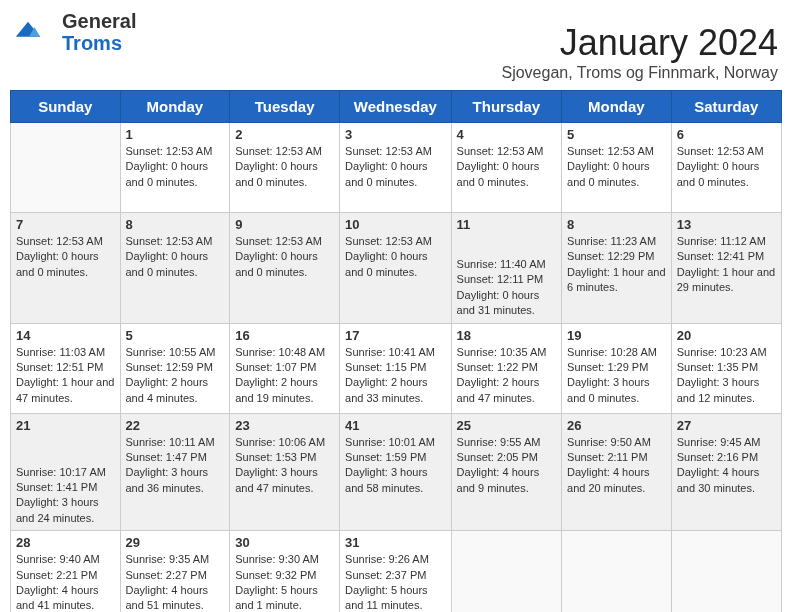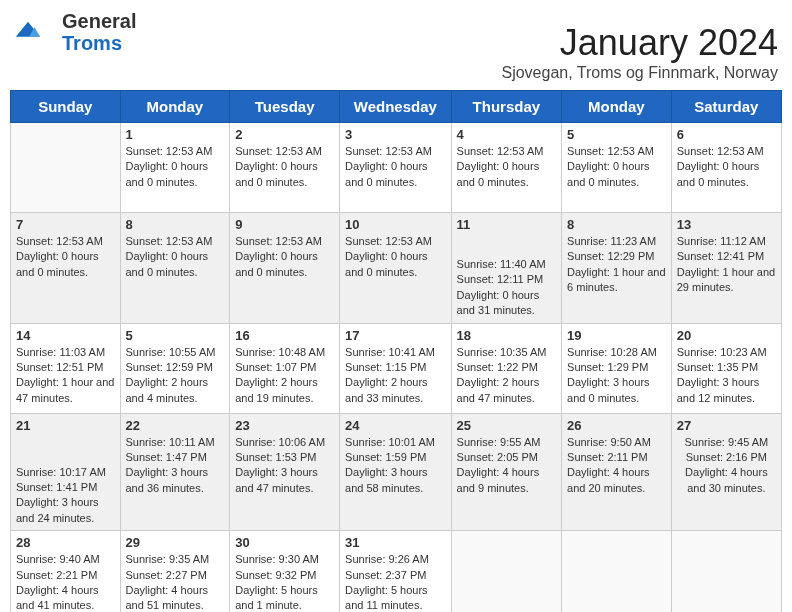--- a/index.html
+++ b/index.html
@@ -251,40 +251,40 @@
 Sunset: 1:47 PM
 Daylight: 3 hours and 36 minutes.</div>
         </td>
         <td>
           <div class="day-number">23</div>
           <div class="day-info" style="white-space: pre-line;">Sunrise: 10:06 AM
 Sunset: 1:53 PM
 Daylight: 3 hours and 47 minutes.</div>
         </td>
         <td>
-          <div class="day-number">24</div>
+          <div class="day-number">41</div>
           <div class="day-info" style="white-space: pre-line;">Sunrise: 10:01 AM
 Sunset: 1:59 PM
 Daylight: 3 hours and 58 minutes.</div>
         </td>
         <td>
           <div class="day-number">25</div>
           <div class="day-info" style="white-space: pre-line;">Sunrise: 9:55 AM
 Sunset: 2:05 PM
 Daylight: 4 hours and 9 minutes.</div>
         </td>
         <td>
           <div class="day-number">26</div>
           <div class="day-info" style="white-space: pre-line;">Sunrise: 9:50 AM
 Sunset: 2:11 PM
 Daylight: 4 hours and 20 minutes.</div>
         </td>
         <td>
           <div class="day-number">27</div>
-          <div class="day-info" style="white-space: pre-line; text-align: center;">Sunrise: 9:45 AM
+          <div class="day-info" style="white-space: pre-line;">Sunrise: 9:45 AM
 Sunset: 2:16 PM
 Daylight: 4 hours and 30 minutes.</div>
         </td>
       </tr>
       <tr>
         <td>
           <div class="day-number">28</div>
           <div class="day-info" style="white-space: pre-line;">Sunrise: 9:40 AM
 Sunset: 2:21 PM
 Daylight: 4 hours and 41 minutes.</div>

